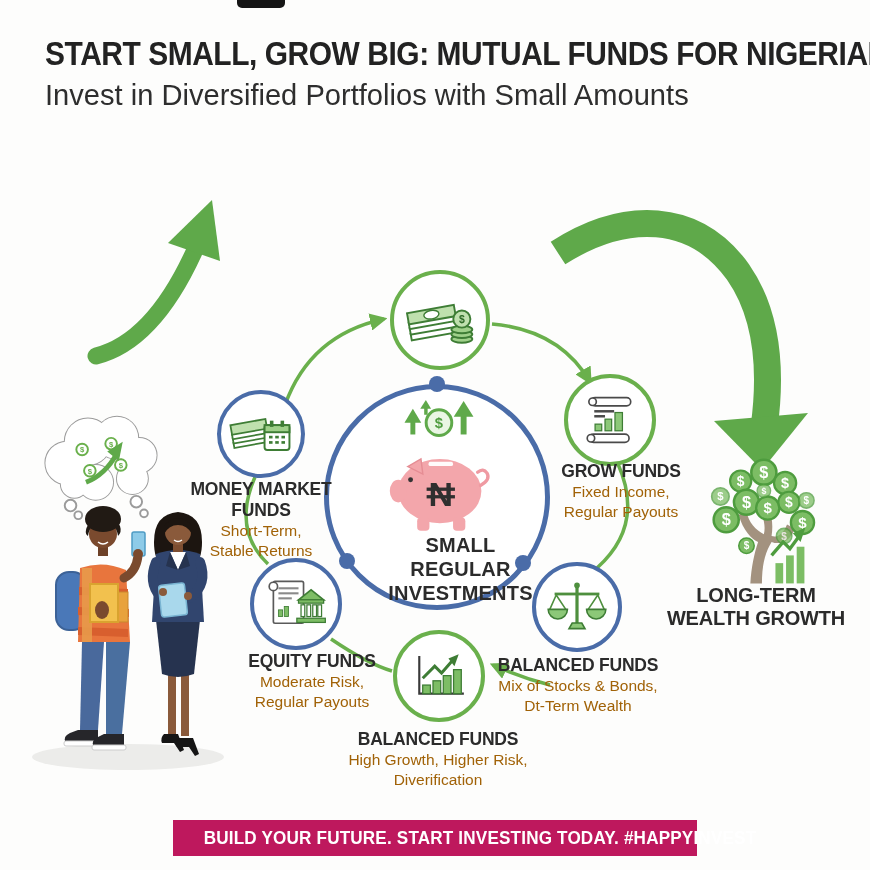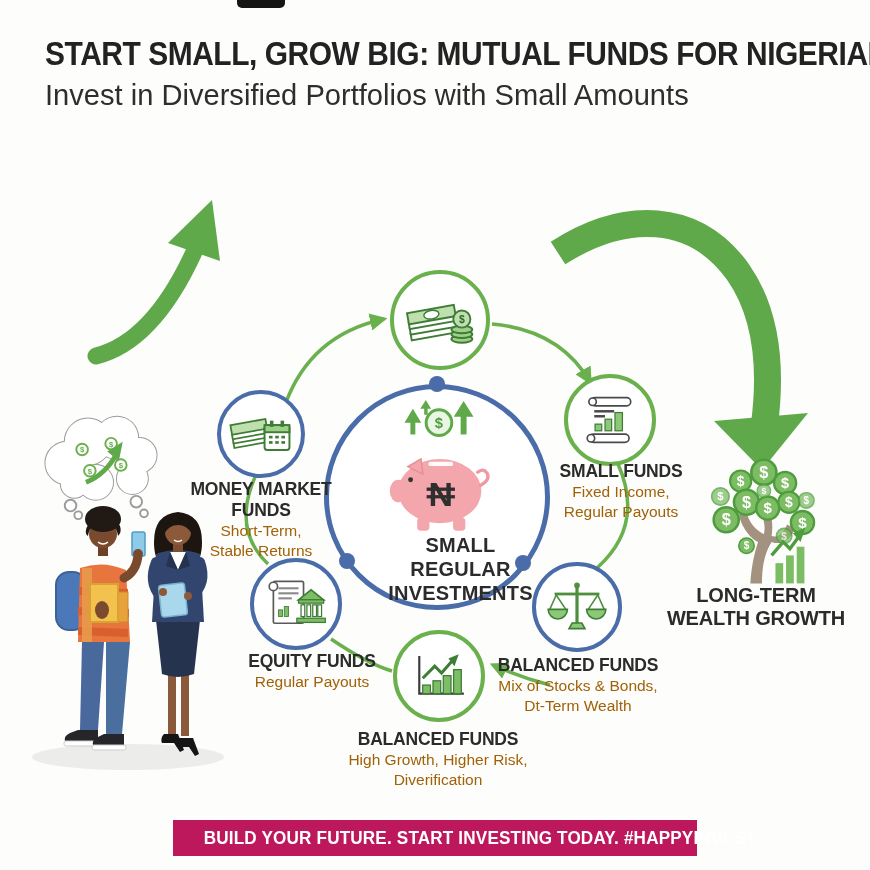--- a/index.html
+++ b/index.html
@@ -242,21 +242,21 @@
       <rect x="10" y="52" width="48" height="10" rx="5" fill="#ffffff" stroke="#4a4a4a" stroke-width="2"></rect>
       <circle cx="12" cy="57" r="4.5" fill="#ffffff" stroke="#4a4a4a" stroke-width="2"></circle>
       <rect x="16" y="23" width="24" height="3" fill="#4a4a4a"></rect>
       <rect x="16" y="29" width="13" height="3" fill="#4a4a4a"></rect>
       <rect x="17" y="40" width="8" height="8" fill="#8cc878" stroke="#3e7d35" stroke-width="1.5"></rect>
       <rect x="29" y="34" width="8" height="14" fill="#8cc878" stroke="#3e7d35" stroke-width="1.5"></rect>
       <rect x="41" y="26" width="9" height="22" fill="#8cc878" stroke="#3e7d35" stroke-width="1.5"></rect>
     </svg>
   </div>
   <div class="label-block" style="left:621px;top:461px;">
-    <div class="node-title">SMALL FUNDS</div>
+    <div class="node-title">GROW FUNDS</div>
     <div class="node-sub">Fixed Income,</div>
     <div class="node-sub">Regular Payouts</div>
   </div>
 
   <div class="circle ring-blue z2" style="left:532px;top:562px;width:90px;height:90px;">
     <svg width="62" height="56" viewBox="0 0 76 70">
       <circle cx="38" cy="8" r="3.5" fill="#4e8f3e"></circle>
       <rect x="36" y="10" width="4" height="46" fill="#4e8f3e"></rect>
       <rect x="10" y="17" width="56" height="3.5" fill="#4e8f3e"></rect>
       <path d="M12 20 L4 38 M12 20 L24 38" stroke="#4e8f3e" stroke-width="2" fill="none"></path>
@@ -302,20 +302,21 @@
       <rect x="40" y="28" width="30" height="4" fill="#7dbd65" stroke="#3e7d35" stroke-width="1.5"></rect>
       <rect x="43" y="34" width="4.5" height="14" fill="#ffffff" stroke="#3e7d35" stroke-width="1.5"></rect>
       <rect x="50" y="34" width="4.5" height="14" fill="#ffffff" stroke="#3e7d35" stroke-width="1.5"></rect>
       <rect x="57" y="34" width="4.5" height="14" fill="#ffffff" stroke="#3e7d35" stroke-width="1.5"></rect>
       <rect x="63" y="34" width="4.5" height="14" fill="#ffffff" stroke="#3e7d35" stroke-width="1.5"></rect>
       <rect x="38" y="50" width="34" height="5" fill="#7dbd65" stroke="#3e7d35" stroke-width="1.5"></rect>
     </svg>
   </div>
   <div class="label-block" style="left:312px;top:651px;">
     <div class="node-title">EQUITY FUNDS</div>
+    <div class="node-sub">Moderate Risk,</div>
     <div class="node-sub">Regular Payouts</div>
   </div>
 
   <svg class="abs" style="left:692px;top:455px;z-index:2;" width="136" height="140" viewBox="0 0 140 145">
     <defs>
       <g id="coin">
         <circle r="10" fill="#7cbd64" stroke="#4e9c3e" stroke-width="2"></circle>
         <text y="4.5" text-anchor="middle" font-size="13" font-weight="bold" fill="#ffffff" font-family="Liberation Sans,sans-serif">$</text>
       </g>
     </defs>

